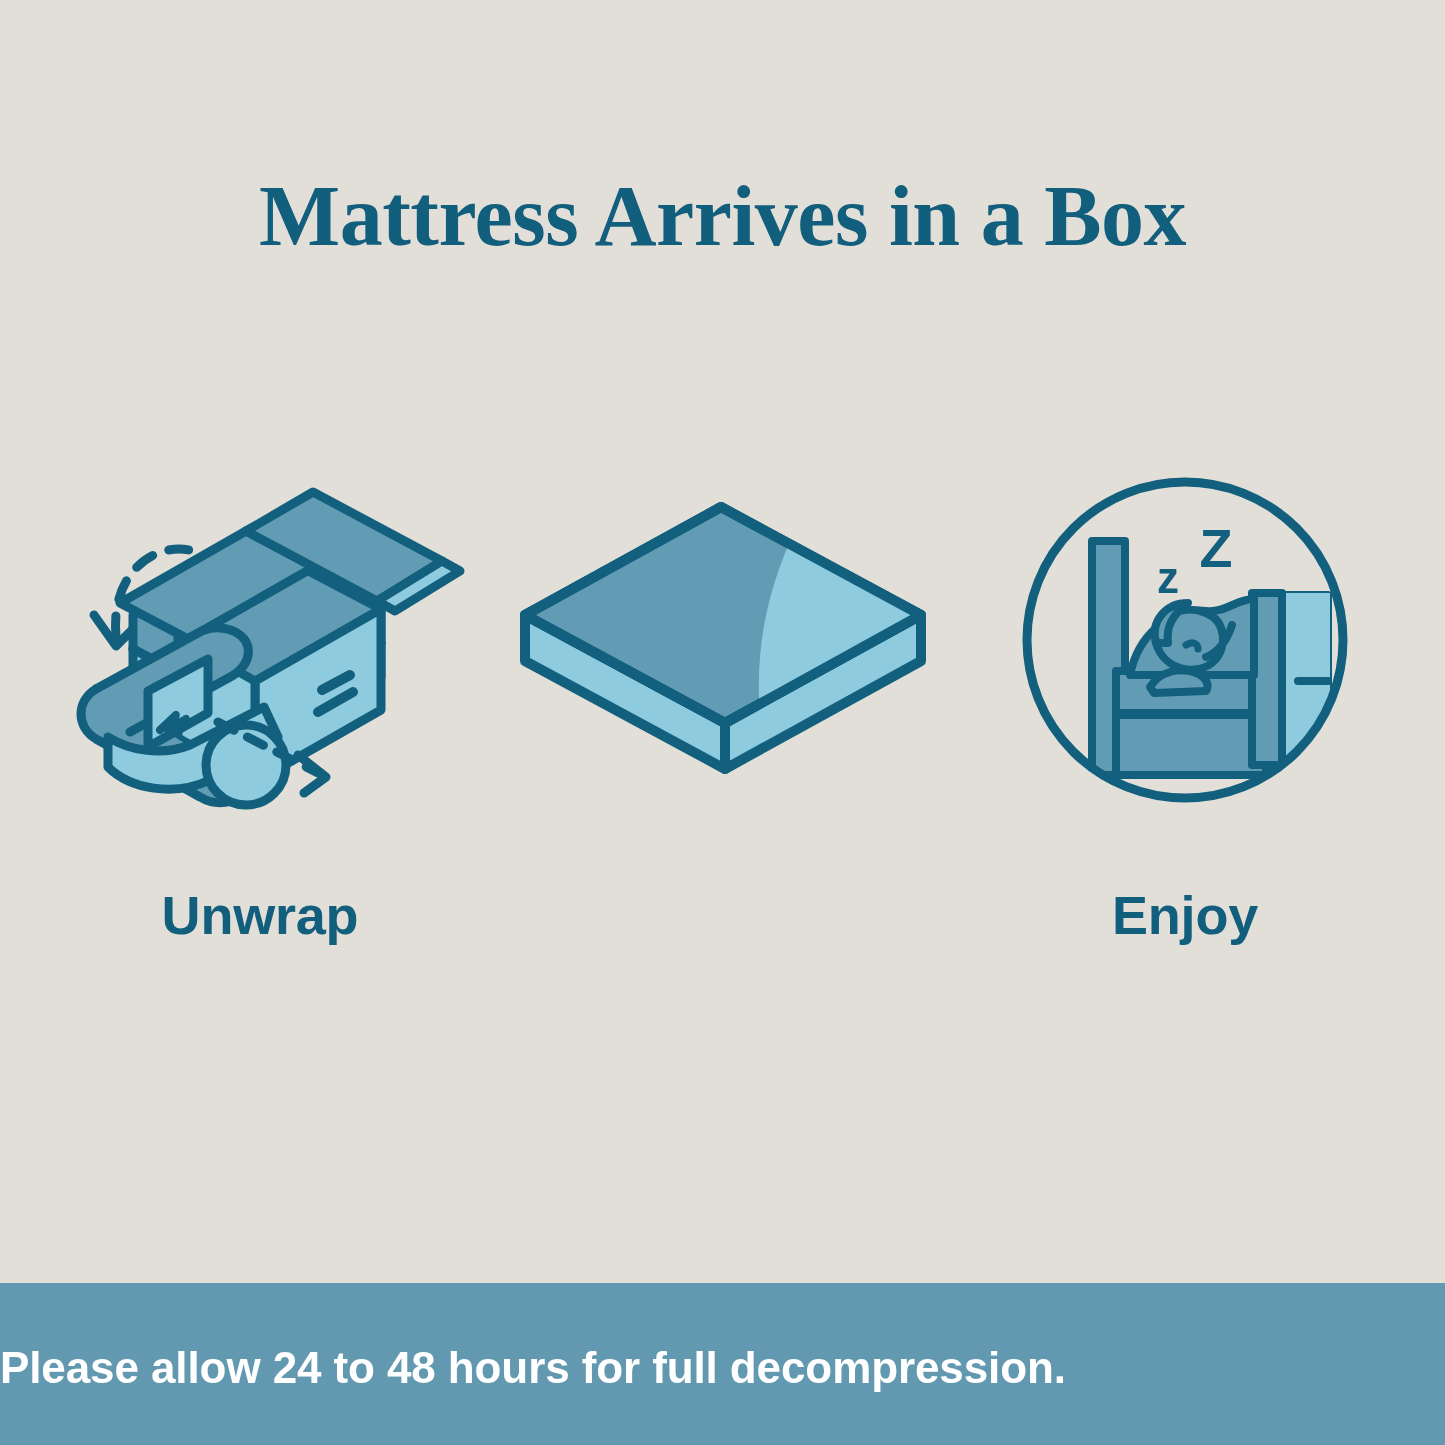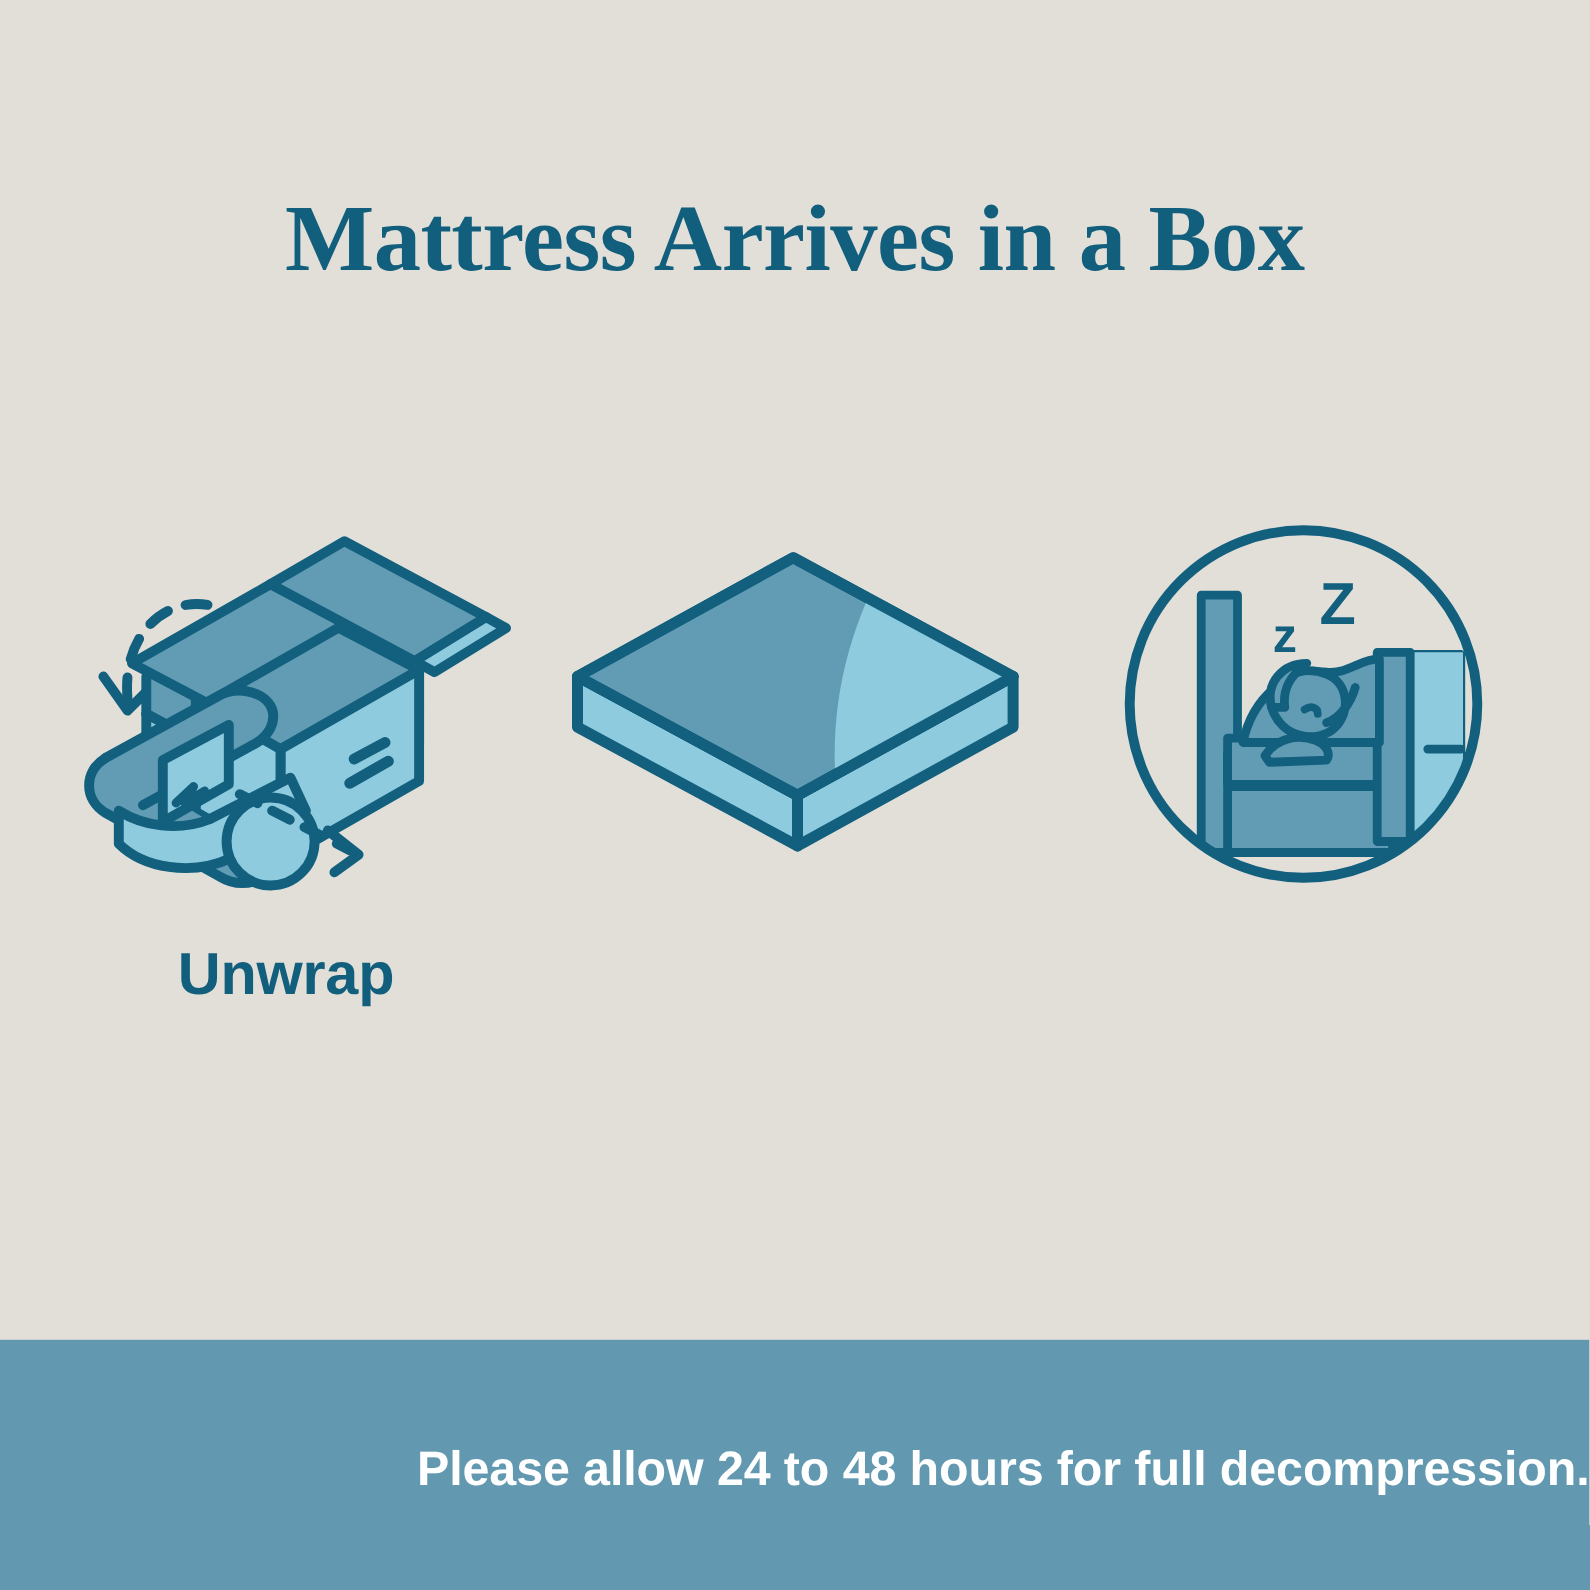--- a/index.html
+++ b/index.html
@@ -63,40 +63,40 @@
     height: 340px;
     display: flex;
     align-items: center;
     justify-content: center;
   }
   .step-art svg {
     display: block;
     overflow: visible;
   }
   .step-label {
-    margin-top: 45px;
+    margin-top: 74px;
     font-family: "Liberation Sans", sans-serif;
     font-weight: bold;
     font-size: 54px;
     color: #115E7D;
     letter-spacing: -0.2px;
     text-align: center;
   }
 
   
   .banner {
     position: absolute;
     left: 0;
     bottom: 0;
     width: 1445px;
-    height: 227px;
+    height: 162px;
     background: #6299B0;
     display: flex;
     align-items: center;
-    justify-content: flex-end;
+    justify-content: flex-start;
   }
   .banner-text {
     font-family: "Liberation Sans", sans-serif;
     font-weight: bold;
     font-size: 44px;
     color: #FFFFFF;
     text-align: center;
     letter-spacing: -0.1px;
     white-space: nowrap;
     margin-top: 8px;
@@ -235,20 +235,21 @@
                        C186 202, 190 210, 186 216 L134 218 Z" fill="#629CB4"></path>
             </g>
           </g>
 
           <circle cx="165" cy="165" r="158" fill="none" stroke="#12607E" stroke-width="9"></circle>
 
           <text x="148" y="118" font-family="Liberation Sans, sans-serif" font-size="44" font-weight="bold" fill="#12607E" text-anchor="middle">z</text>
           <text x="196" y="92" font-family="Liberation Sans, sans-serif" font-size="54" font-weight="bold" fill="#12607E" text-anchor="middle">Z</text>
         </svg>
       </div>
+      <div class="step-label">Enjoy</div>
     </div>
 
   </div>
 
   <div class="banner">
     <div class="banner-text">Please allow 24 to 48 hours for full decompression.</div>
   </div>
 
 </div>
 

